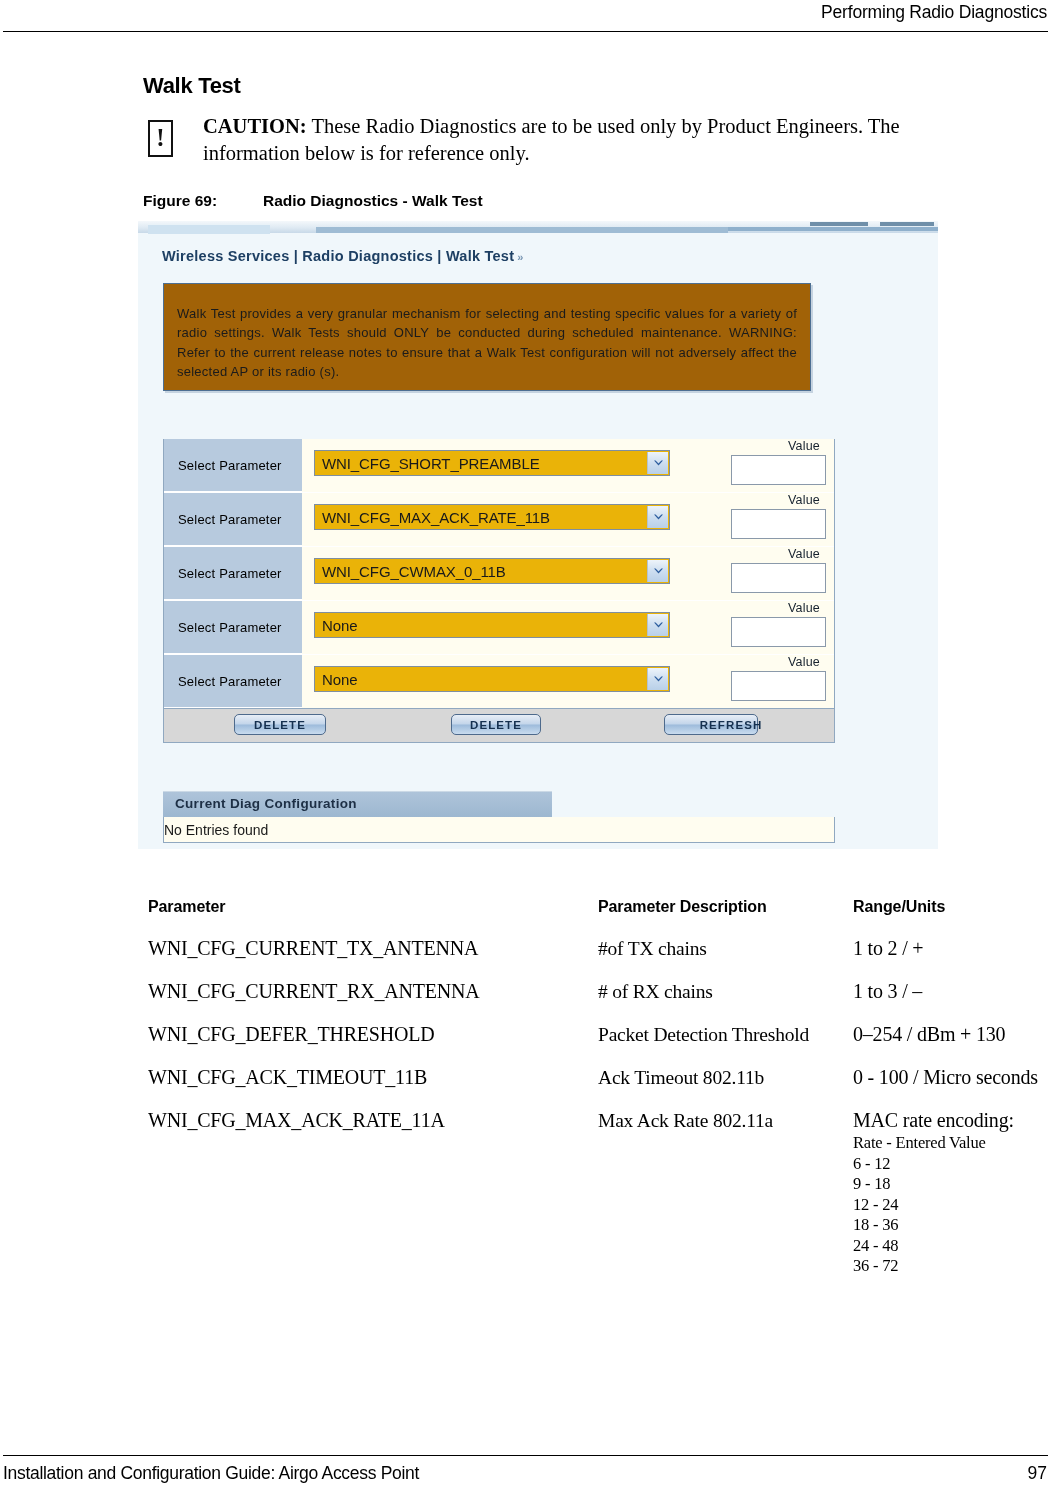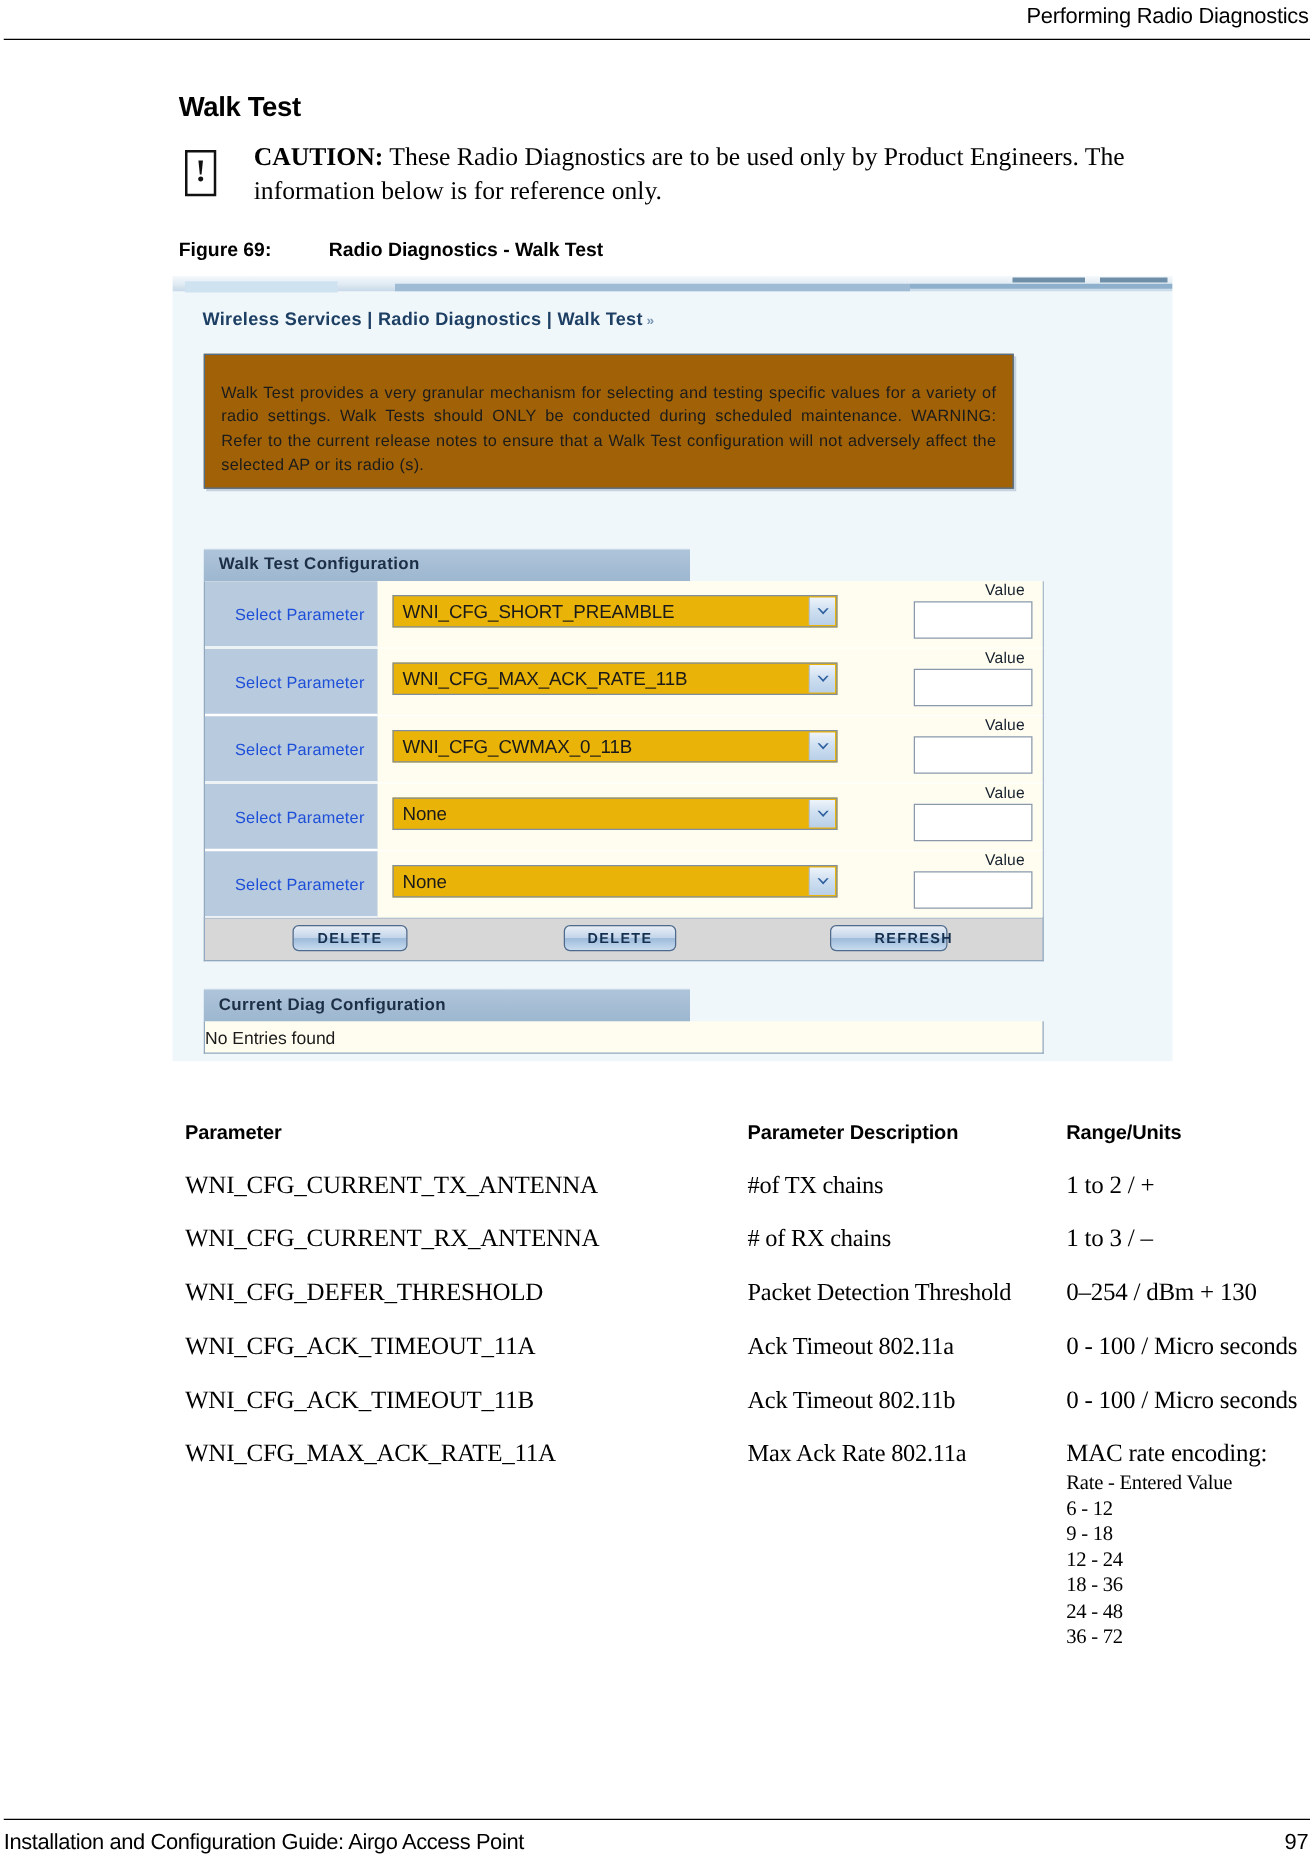--- a/index.html
+++ b/index.html
@@ -227,25 +227,25 @@
     background: #fffdf0;
     position: relative;
   }
   .cfg-row:last-child { border-bottom: none; }
   .cfg-label {
     width: 138px;
     flex: 0 0 138px;
     background: #b7cade;
     display: flex;
     align-items: center;
-    padding-left: 24px;
+    padding-left: 14px;
     box-sizing: border-box;
     font-family: "Liberation Sans", sans-serif;
     font-size: 13px;
-    color: #1d4ed8;
+    color: #000000;
     letter-spacing: 0.2px;
     border-bottom: 1px solid #ffffff;
   }
   .cfg-field {
     flex: 1 1 auto;
     position: relative;
   }
   .select-box {
     position: absolute;
     left: 12px;
@@ -455,23 +455,20 @@
 
   <div class="breadcrumb">
     <span>Wireless Services | Radio Diagnostics | Walk Test</span><span class="chev">»</span>
   </div>
 
   <div class="intro-box">
     <div class="intro-text">Walk Test provides a very granular mechanism for selecting and testing specific values for a variety of radio settings. Walk Tests should ONLY be conducted during scheduled maintenance. WARNING: Refer to the current release notes to ensure that a Walk Test configuration will not adversely affect the selected AP or its radio (s).</div>
   </div>
 
   <div class="cfg-panel">
-    <div class="panel-bar">
-      <div class="panel-bar-title">Walk Test Configuration</div>
-    </div>
 
     <div class="cfg-rows">
 
       <div class="cfg-row">
         <div class="cfg-label">Select Parameter</div>
         <div class="cfg-field">
           <div class="select-box">
             <div class="select-value">WNI_CFG_SHORT_PREAMBLE</div>
             <div class="select-arrow">
               <svg width="11" height="8" viewBox="0 0 11 8">
@@ -584,25 +581,20 @@
       <td>WNI_CFG_CURRENT_RX_ANTENNA</td>
       <td class="desc-cell"># of RX chains</td>
       <td>1 to 3 / –</td>
     </tr>
     <tr>
       <td>WNI_CFG_DEFER_THRESHOLD</td>
       <td class="desc-cell">Packet Detection Threshold</td>
       <td>0–254 / dBm + 130</td>
     </tr>
     <tr>
-      <td>WNI_CFG_ACK_TIMEOUT_11A</td>
-      <td class="desc-cell">Ack Timeout 802.11a</td>
-      <td>0 - 100 / Micro seconds</td>
-    </tr>
-    <tr>
       <td>WNI_CFG_ACK_TIMEOUT_11B</td>
       <td class="desc-cell">Ack Timeout 802.11b</td>
       <td>0 - 100 / Micro seconds</td>
     </tr>
     <tr>
       <td>WNI_CFG_MAX_ACK_RATE_11A</td>
       <td class="desc-cell">Max Ack Rate 802.11a</td>
       <td>
         <span>MAC rate encoding:</span>
         <div class="rate-list" style="white-space:pre-line;">Rate - Entered Value

